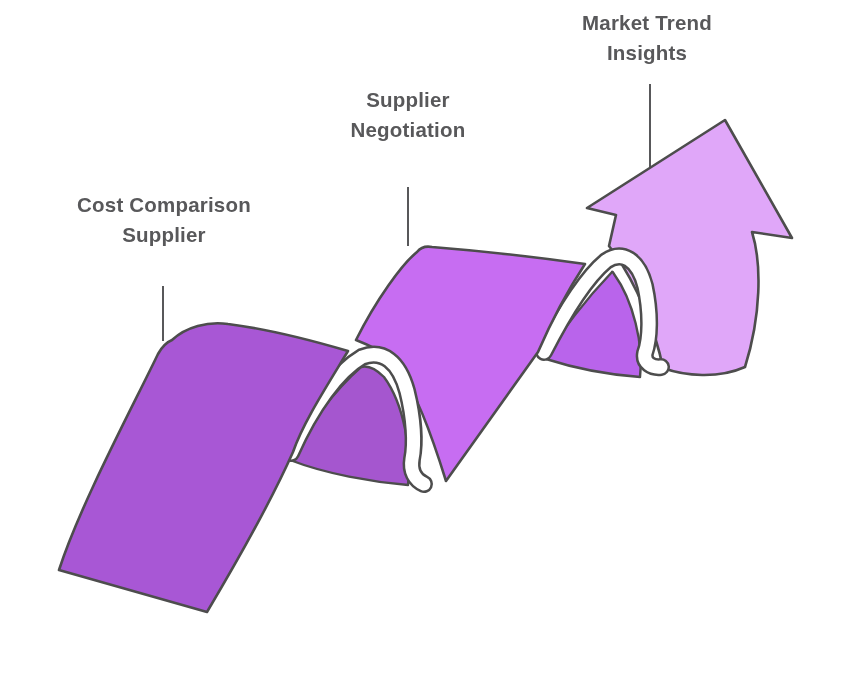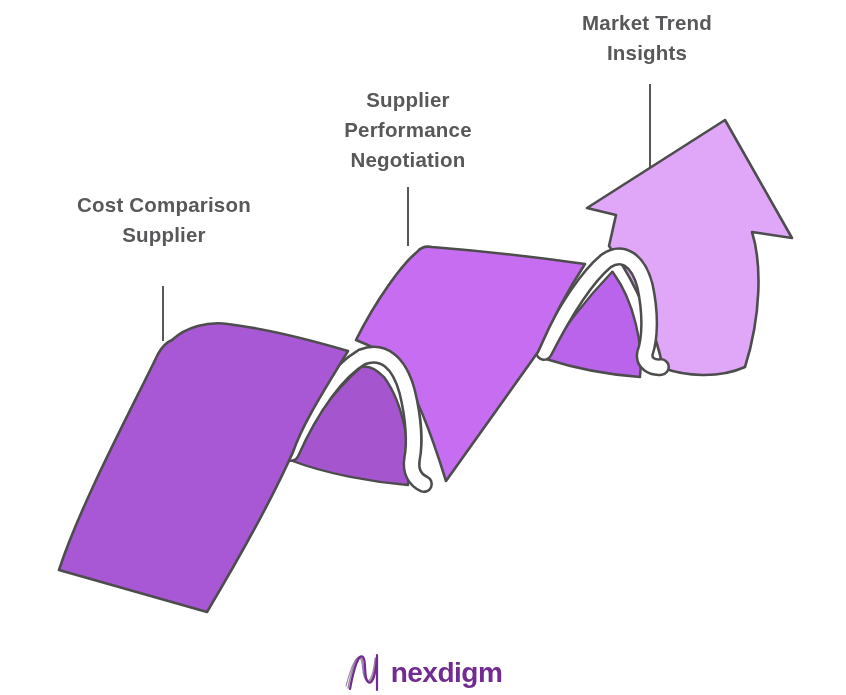--- a/index.html
+++ b/index.html
@@ -109,34 +109,22 @@
              C 163,345 167,342 172,340 Z" stroke="#4d4d4d" stroke-width="2.6" stroke-linejoin="round" fill="#a857d5"></path>
   </svg>
 
   <div class="step-label" id="label-1">
     <div>Cost Comparison</div>
     <div>Supplier</div>
   </div>
 
   <div class="step-label" id="label-2">
     <div>Supplier</div>
-    <div>Performance</div>
     <div>Negotiation</div>
   </div>
 
   <div class="step-label" id="label-3">
     <div>Market Trend</div>
     <div>Insights</div>
   </div>
 
-  <div class="logo">
-    <span>
-      <svg width="40" height="42" viewBox="0 0 40 42">
-        <path d="M 4,38 C 8,18 13,4 17,7 C 21,11 18,26 23,31 C 28,35 31,20 32,8" fill="none" stroke-width="1.4" stroke-linecap="round" stroke="#909090"></path>
-        <path d="M 6,39 C 10,17 15,3 19,7 C 23,12 19,27 24,32 C 29,36 32,21 33,8" fill="none" stroke-width="2.2" stroke-linecap="round" stroke="#722b90"></path>
-        <path d="M 2,36 C 7,17 12,5 16,8 C 20,12 17,25 22,30 C 27,34 30,19 31,8" fill="none" stroke-width="1.1" stroke-linecap="round" opacity="0.6" stroke="#722b90"></path>
-        <path d="M 33,5 L 33,40" fill="none" stroke-width="2.2" stroke-linecap="round" stroke="#722b90"></path>
-      </svg>
-    </span>
-    <span class="logo-text">nexdigm</span>
-  </div>
 
 </div>
 
 </body></html>

